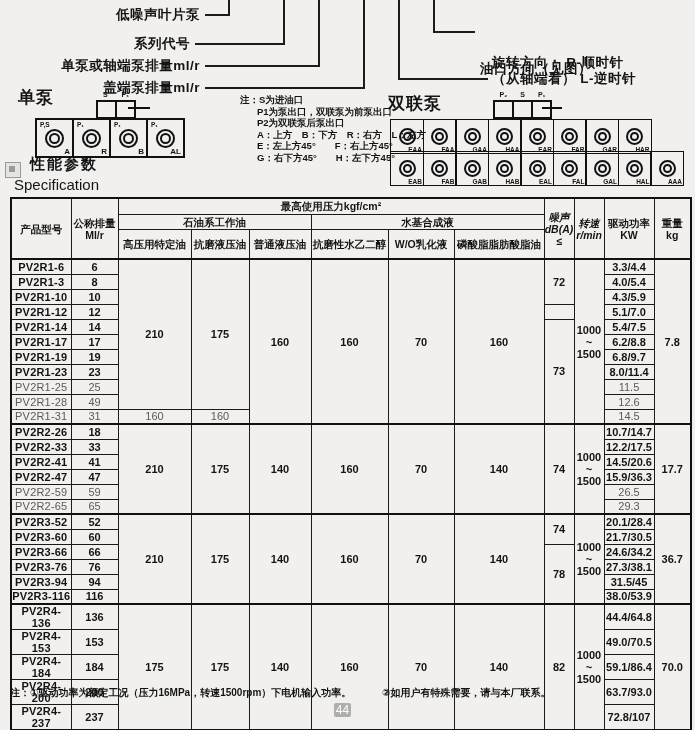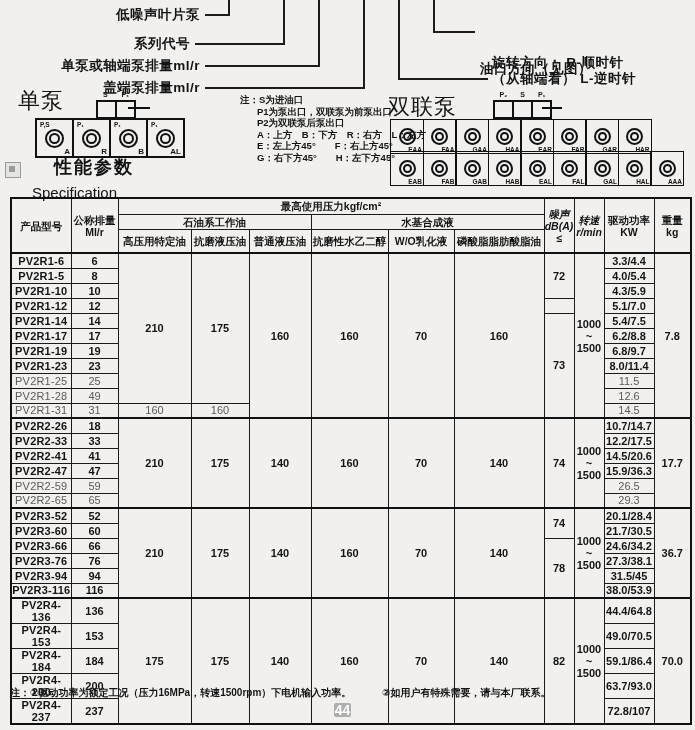--- a/index.html
+++ b/index.html
@@ -7,21 +7,21 @@
   .page{position:relative;width:695px;height:730px;background:#f1f0ee;color:#141414;overflow:hidden;}
 
   
   .hl,.vl{position:absolute;background:#1c1c1c;}
   .hl{height:2px;}
   .vl{width:2px;}
 
   .callout{position:absolute;font-weight:700;font-size:13.5px;letter-spacing:.5px;white-space:nowrap;}
   .r{text-align:right;}
 
-  .pump-title{position:absolute;font-weight:400;font-size:22px;letter-spacing:1px;}
+  .pump-title{position:absolute;font-weight:700;font-size:17px;letter-spacing:1px;}
 
   
   .conn{position:absolute;display:flex;}
   .conn .cell{width:17px;height:15px;border:2px solid #111;}
   .conn .cell + .cell{margin-left:-2px;}
   .conn-lbl{position:absolute;font-size:7px;font-weight:700;top:-9px;width:100%;display:flex;justify-content:space-around;}
   .conn-tail{position:absolute;height:2px;background:#111;top:7px;}
 
   
   .pbox-row{position:absolute;display:flex;}
@@ -37,41 +37,41 @@
   .pbox .code{position:absolute;bottom:0;right:2px;font-size:8px;font-weight:700;}
   .pbox.sm .code{font-size:6.5px;right:1px;}
 
   
   .notes{position:absolute;left:240px;top:94px;font-size:9.5px;font-weight:700;line-height:11.5px;}
   .notes div+div{padding-left:17px;}
 
   
   .sec-icon{position:absolute;left:5px;top:162px;width:14px;height:14px;border:1px solid #9a9a98;background:#e4e4e2;}
   .sec-icon::after{content:"";position:absolute;left:3px;top:3px;width:6px;height:6px;background:#9a9a98;}
-  .sec-zh{position:absolute;left:30px;top:155px;font-size:18px;font-weight:700;letter-spacing:2px;margin-left:24px;}
-  .sec-en{position:absolute;left:32px;top:176px;font-size:15px;margin-top:8px;}
+  .sec-zh{position:absolute;left:30px;top:155px;font-size:15px;font-weight:700;letter-spacing:2px;}
+  .sec-en{position:absolute;left:14px;top:176px;font-size:15px;}
 
   
   table.spec{position:absolute;left:10px;top:197px;width:680px;border-collapse:collapse;table-layout:fixed;border:2px solid #111;}
   table.spec th,table.spec td{border:1px solid #1a1a1a;padding:0;text-align:center;vertical-align:middle;font-size:11px;font-weight:700;line-height:12px;}
   table.spec th{font-size:10.5px;}
-  table.spec tr.hr1{height:16px;} table.spec tr.hr2{height:15px;} table.spec tr.hr3{height:24px;}
+  table.spec tr.hr1{height:16px;} table.spec tr.hr2{height:15px;} table.spec tr.hr3{height:30px;}
   table.spec tr.dr{height:15px;}
   td.model{text-align:left;padding-left:6px;font-size:10.5px;letter-spacing:.2px;}
   td.power{font-size:10px;}
   .pre{white-space:pre-line;margin-left:45px;}
   td.speed{font-size:10px;line-height:10px;}
   tr.light td{font-weight:400;color:#5a5a5a;}
   tr.gs td{border-top:2px solid #111;}
   th.thin{font-size:9.5px;line-height:10.5px;font-style:italic;}
 
   
   .foot-note{position:absolute;left:10px;top:686px;font-size:10px;font-weight:700;white-space:nowrap;}
   .foot-note .n2{margin-left:28px;}
-  .page-num{position:absolute;left:334px;top:703px;width:17px;height:14px;background:#aeaeac;color:#fff;font-size:14px;font-weight:700;display:flex;align-items:center;justify-content:center;border-radius:2px;}
+  .page-num{position:absolute;left:334px;top:703px;width:17px;height:14px;background:#aeaeac;color:#fff;font-size:12px;font-weight:400;display:flex;align-items:center;justify-content:center;border-radius:2px;}
 </style>
 </head>
 <body>
 
 <div class="page">
 
   <div class="hl" style="left:205px;top:14px;width:25px;"></div>
   <div class="vl" style="left:228px;top:0;height:16px;"></div>
   <div class="hl" style="left:195px;top:43px;width:90px;"></div>
   <div class="vl" style="left:283px;top:0;height:45px;"></div>
@@ -277,21 +277,21 @@
       <td rowspan="11">70</td>
       <td rowspan="11">160</td>
       <td rowspan="3">72</td>
       <td rowspan="11" class="pre speed">1000
 ~
 1500</td>
       <td class="power">3.3/4.4</td>
       <td rowspan="11">7.8</td>
     </tr>
     <tr class="dr">
-          <td class="model">PV2R1-5</td>
+          <td class="model">PV2R1-3</td>
           <td>8</td>
           <td class="power">4.0/5.4</td>
         </tr>
     <tr class="dr">
           <td class="model">PV2R1-10</td>
           <td>10</td>
           <td class="power">4.3/5.9</td>
         </tr>
     <tr class="dr">
           <td class="model">PV2R1-12</td>

